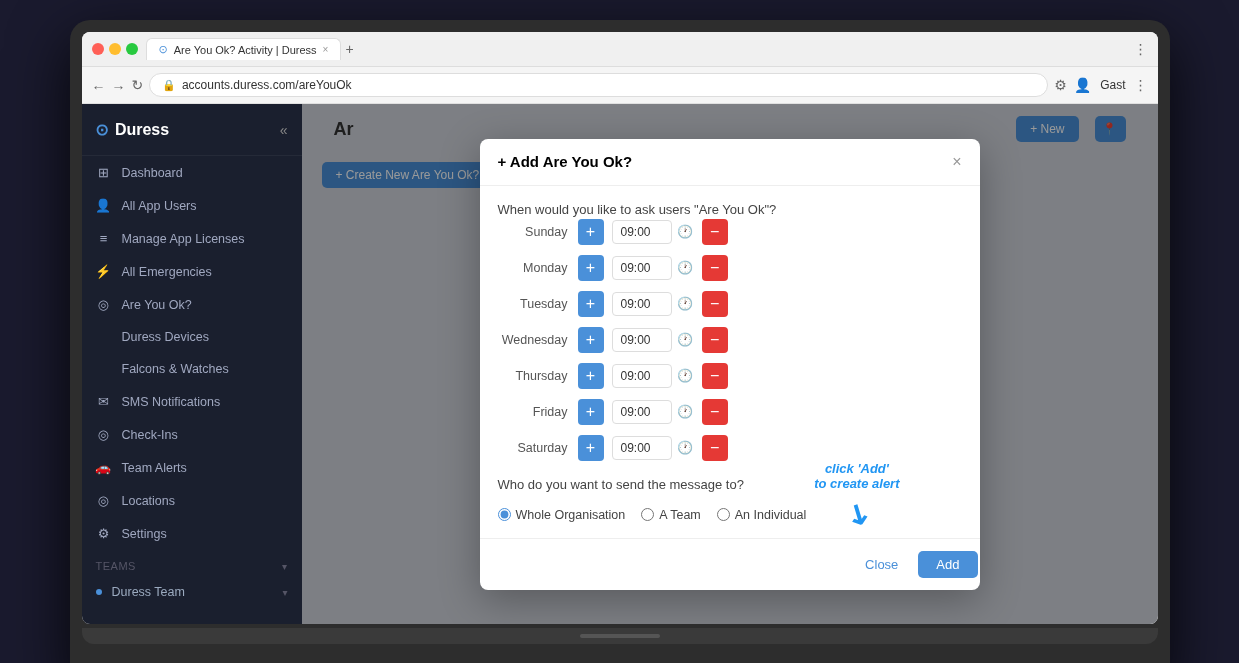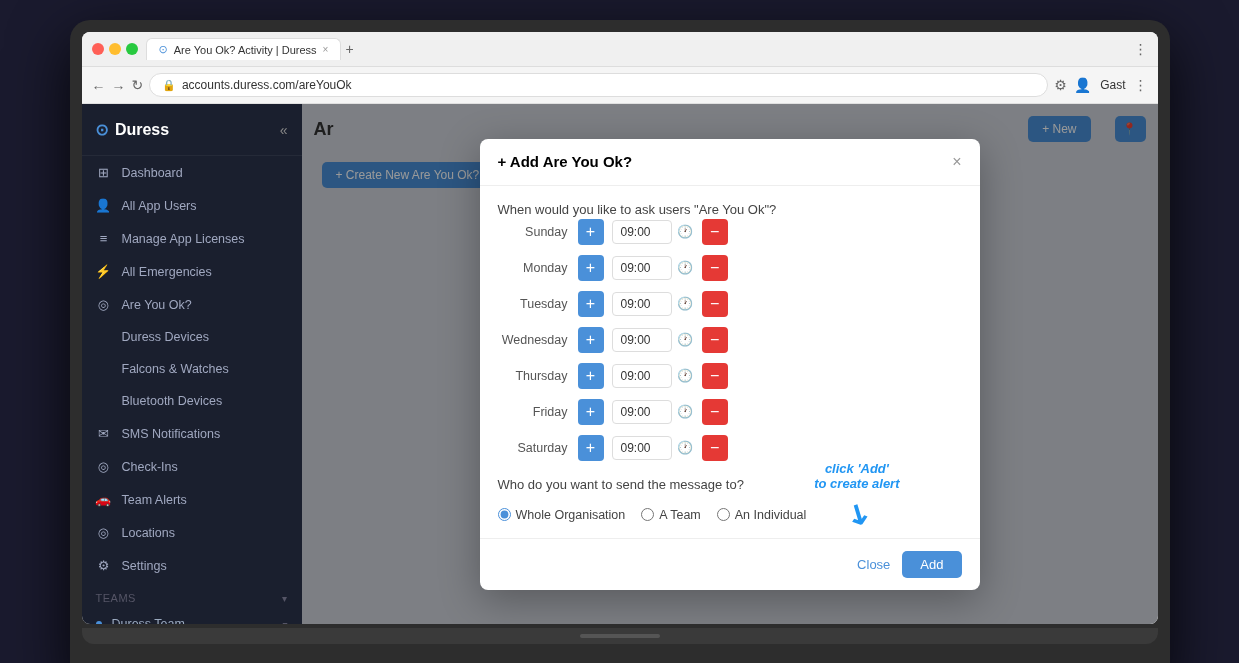--- a/index.html
+++ b/index.html
@@ -209,35 +209,35 @@
     
     .main-content {
       flex: 1;
       background: #d0d4dc;
       position: relative;
       overflow: hidden;
     }
 
     .main-header {
       background: #d0d4dc;
-      padding: 12px 12px;
+      padding: 12px 32px;
       display: flex;
       align-items: center;
       justify-content: space-between;
     }
 
     .page-title {
       font-size: 18px;
       font-weight: 600;
       color: #333;
     }
 
     .header-actions {
       display: flex;
-      gap: 24px;
+      gap: 16px;
       align-items: center;
     }
 
     .btn-new {
       background: #4a90d9;
       color: #fff;
       border: none;
       border-radius: 5px;
       padding: 6px 14px;
       font-size: 12px;
@@ -403,24 +403,25 @@
       font-size: 12.5px;
       color: #444;
       cursor: pointer;
     }
 
     .radio-input {
       accent-color: #4a90d9;
     }
 
     .modal-footer {
-      padding: 12px 18px;
+      padding: 12px 2px;
       border-top: 1px solid #eee;
       display: flex;
       justify-content: flex-end;
+      gap: 8px;
       position: relative;
     }
 
     .btn-close {
       background: none;
       border: none;
       color: #4a90d9;
       font-size: 13px;
       cursor: pointer;
       padding: 6px 12px;
@@ -550,26 +551,20 @@
           <span class="nav-icon">
             <span class="nav-dot dot-blue"></span>
           </span>
           <span>Duress Devices</span>
         </div>
         <div class="nav-item">
           <span class="nav-icon">
             <span class="nav-dot dot-blue"></span>
           </span>
           <span>Falcons &amp; Watches</span>
-        </div>
-        <div class="nav-item">
-          <span class="nav-icon">
-            <span class="nav-dot dot-teal"></span>
-          </span>
-          <span>Bluetooth Devices</span>
         </div>
         <div class="nav-item">
           <span class="nav-icon">✉</span>
           <span>SMS Notifications</span>
         </div>
         <div class="nav-item">
           <span class="nav-icon">◎</span>
           <span>Check-Ins</span>
         </div>
         <div class="nav-item">

